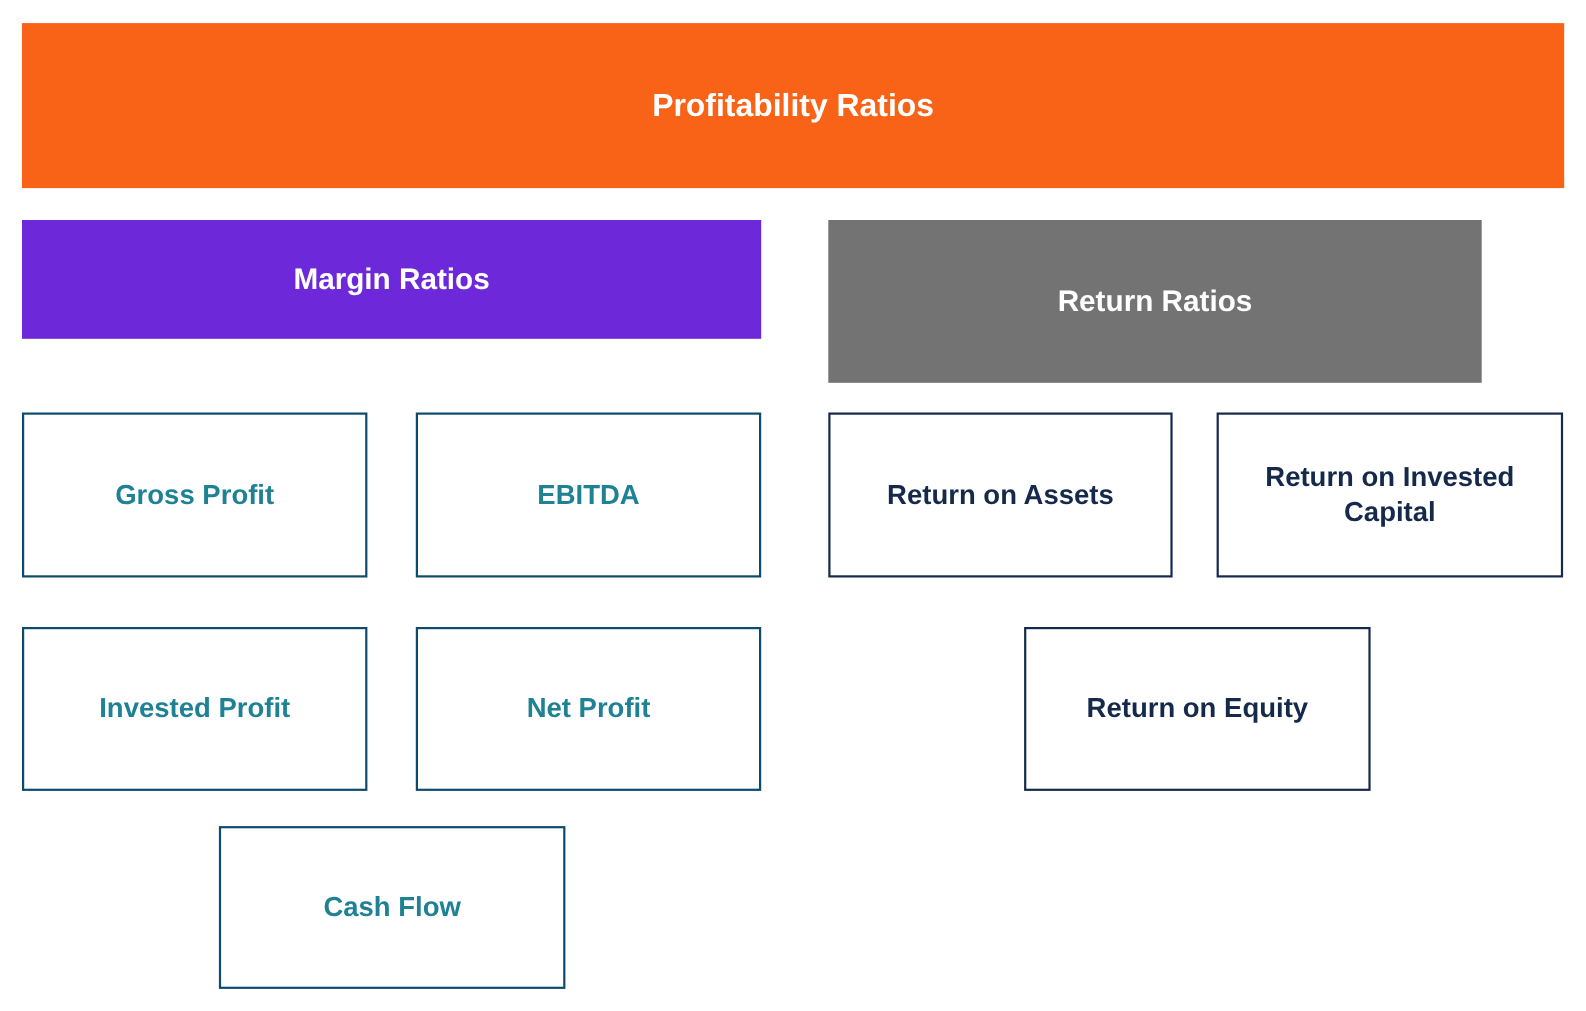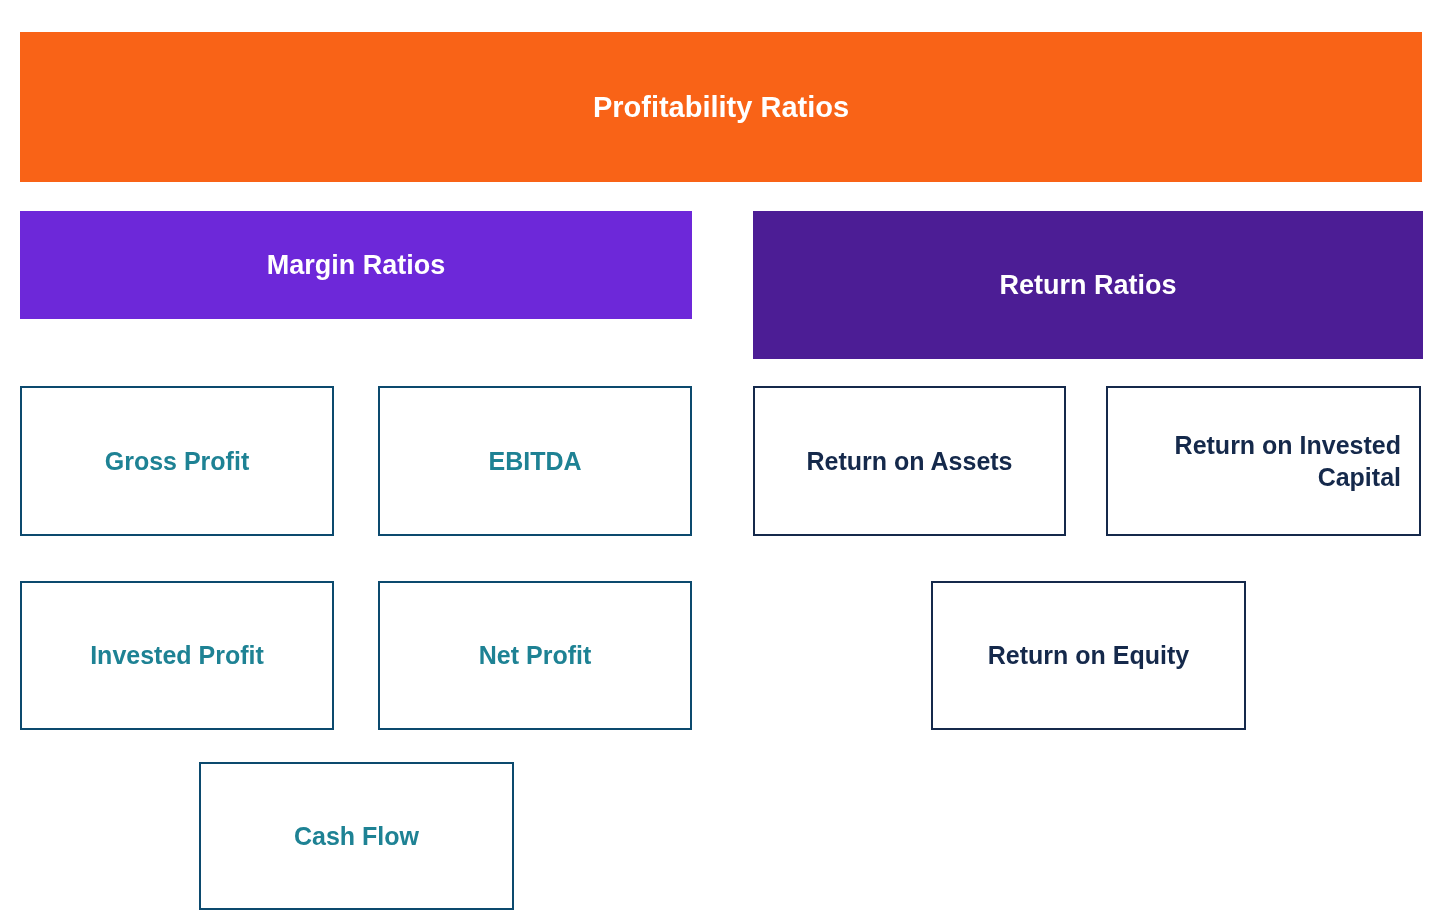--- a/index.html
+++ b/index.html
@@ -14,42 +14,41 @@
     height: 919px;
     background: #ffffff;
     overflow: hidden;
   }
   .box {
     position: absolute;
     box-sizing: border-box;
     display: flex;
     align-items: center;
     justify-content: center;
-    text-align: right;
-    margin-top: 11px;
+    text-align: center;
   }
   .main-header {
     left: 20px; top: 21px; width: 1402px; height: 150px;
     background: #F96317;
     color: #ffffff;
     font-size: 29px;
     font-weight: 700;
   }
   .group-header {
     color: #ffffff;
     font-size: 27px;
     font-weight: 700;
   }
   .margin-header {
     left: 20px; top: 200px; width: 672px; height: 108px;
     background: #6d28d9;
   }
   .return-header {
-    left: 753px; top: 200px; width: 670px; height: 148px;
-    background: #4c1d95;
+    left: 753px; top: 200px; width: 594px; height: 148px;
+    background: #737373;
   }
   .leaf {
     background: #ffffff;
     font-size: 25px;
     font-weight: 700;
     line-height: 1.3;
     padding: 0 18px;
   }
   .leaf.teal {
     border: 2px solid #0c4a6e;

